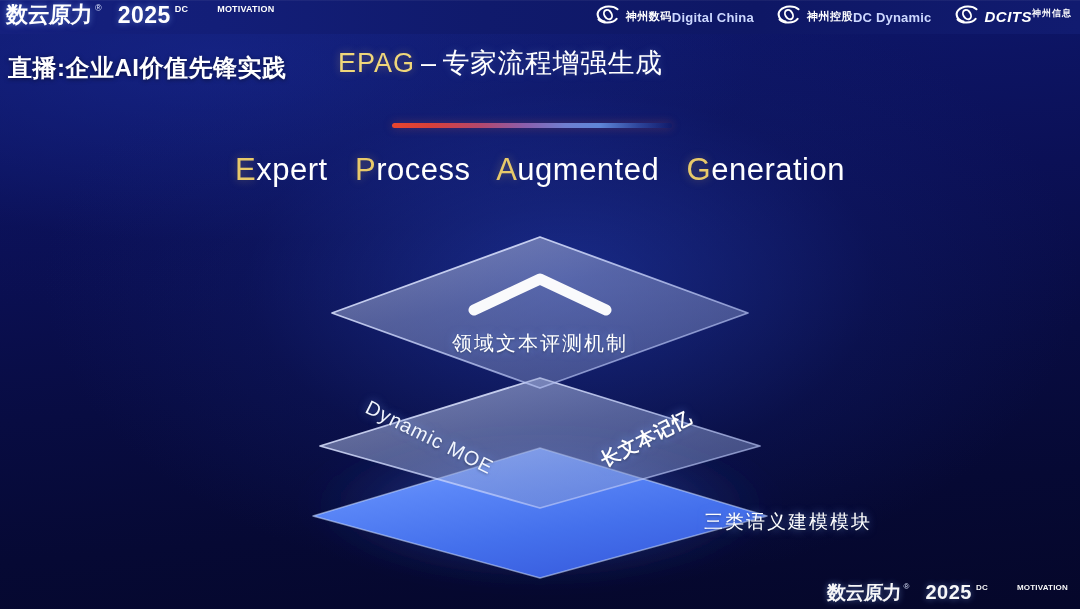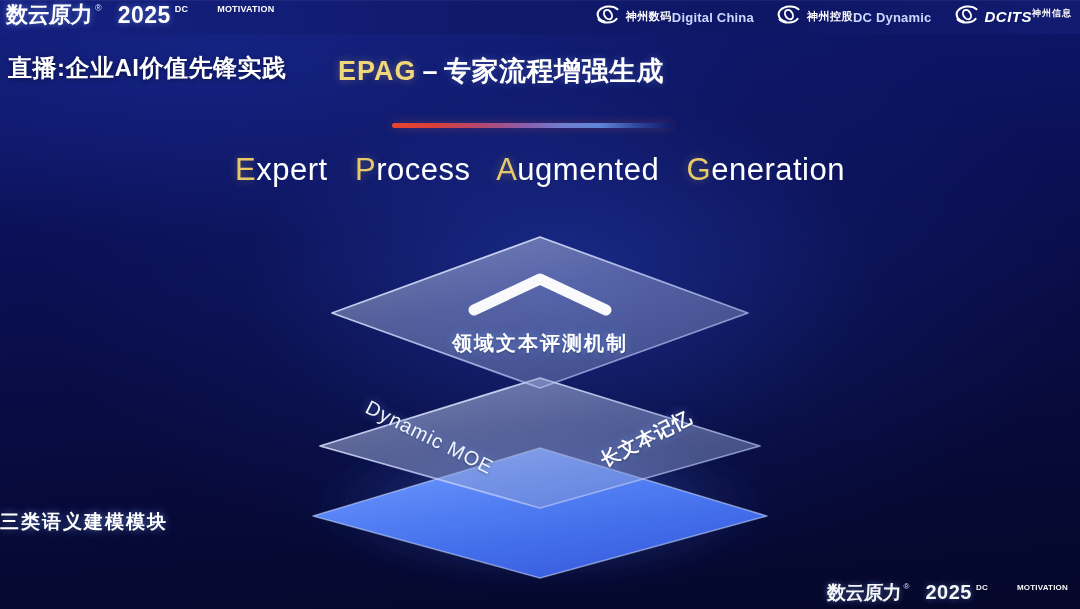--- a/index.html
+++ b/index.html
@@ -117,23 +117,23 @@
     font-size: 24px;
     font-weight: 700;
     color: #ffffff;
     letter-spacing: 0.5px;
     text-shadow: 0 1px 4px rgba(0,0,0,0.5);
     white-space: nowrap;
   }
 
   .main-title {
     position: absolute;
-    left: 338px; top: 53px;
+    left: 338px; top: 45px;
     font-size: 27px;
-    font-weight: 700;
+    font-weight: 400;
     white-space: nowrap;
     letter-spacing: 0.5px;
   }
   .main-title .epag {
     color: #f0d77a;
     letter-spacing: 1px;
     text-shadow: 0 0 8px rgba(240,200,110,0.35);
   }
   .main-title .dash { color: #ffffff; margin: 0 6px; }
   .main-title .cn { color: #ffffff; text-shadow: 0 0 8px rgba(160,190,255,0.25); }
@@ -177,32 +177,32 @@
     left: 0; top: 0;
     width: 1080px; height: 609px;
     pointer-events: none;
   }
   .stack svg { display: block; }
 
   .layer-text {
     position: absolute;
     white-space: nowrap;
     color: #ffffff;
-    font-weight: 700;
+    font-weight: 400;
     text-shadow: 0 0 9px rgba(120,160,255,0.65), 0 1px 3px rgba(0,0,0,0.45);
   }
   #layer1-text {
     left: 0; top: 330px; width: 1080px;
     text-align: center;
     font-size: 20px;
     letter-spacing: 2px;
   }
   #layer3-text {
     left: 0; top: 509px; width: 872px;
-    text-align: left;
+    text-align: right;
     font-size: 19px;
     letter-spacing: 2px;
   }
   #layer2-left {
     left: 372px; top: 396px;
     font-size: 20px;
     font-weight: 400;
     letter-spacing: 1px;
     transform: rotate(26.5deg);
     transform-origin: left top;

